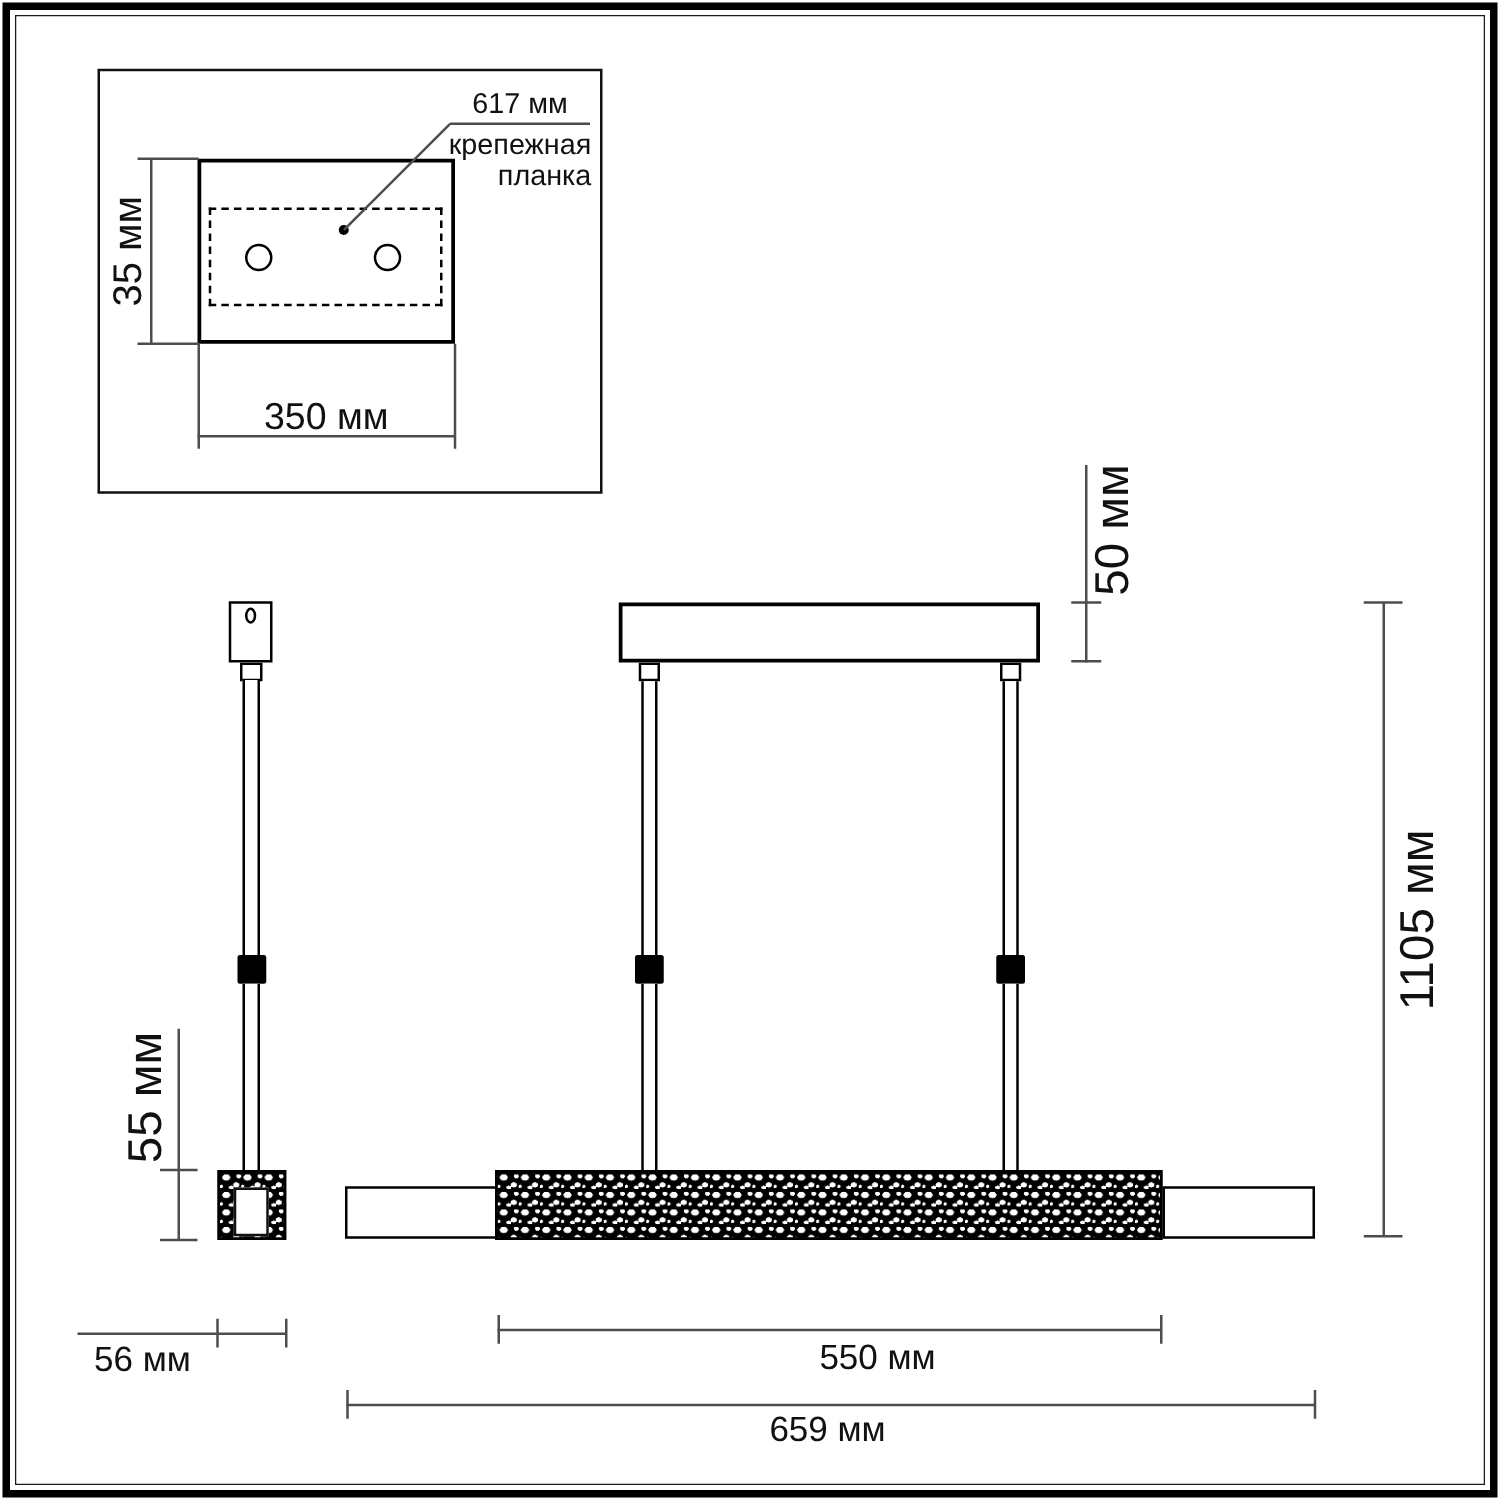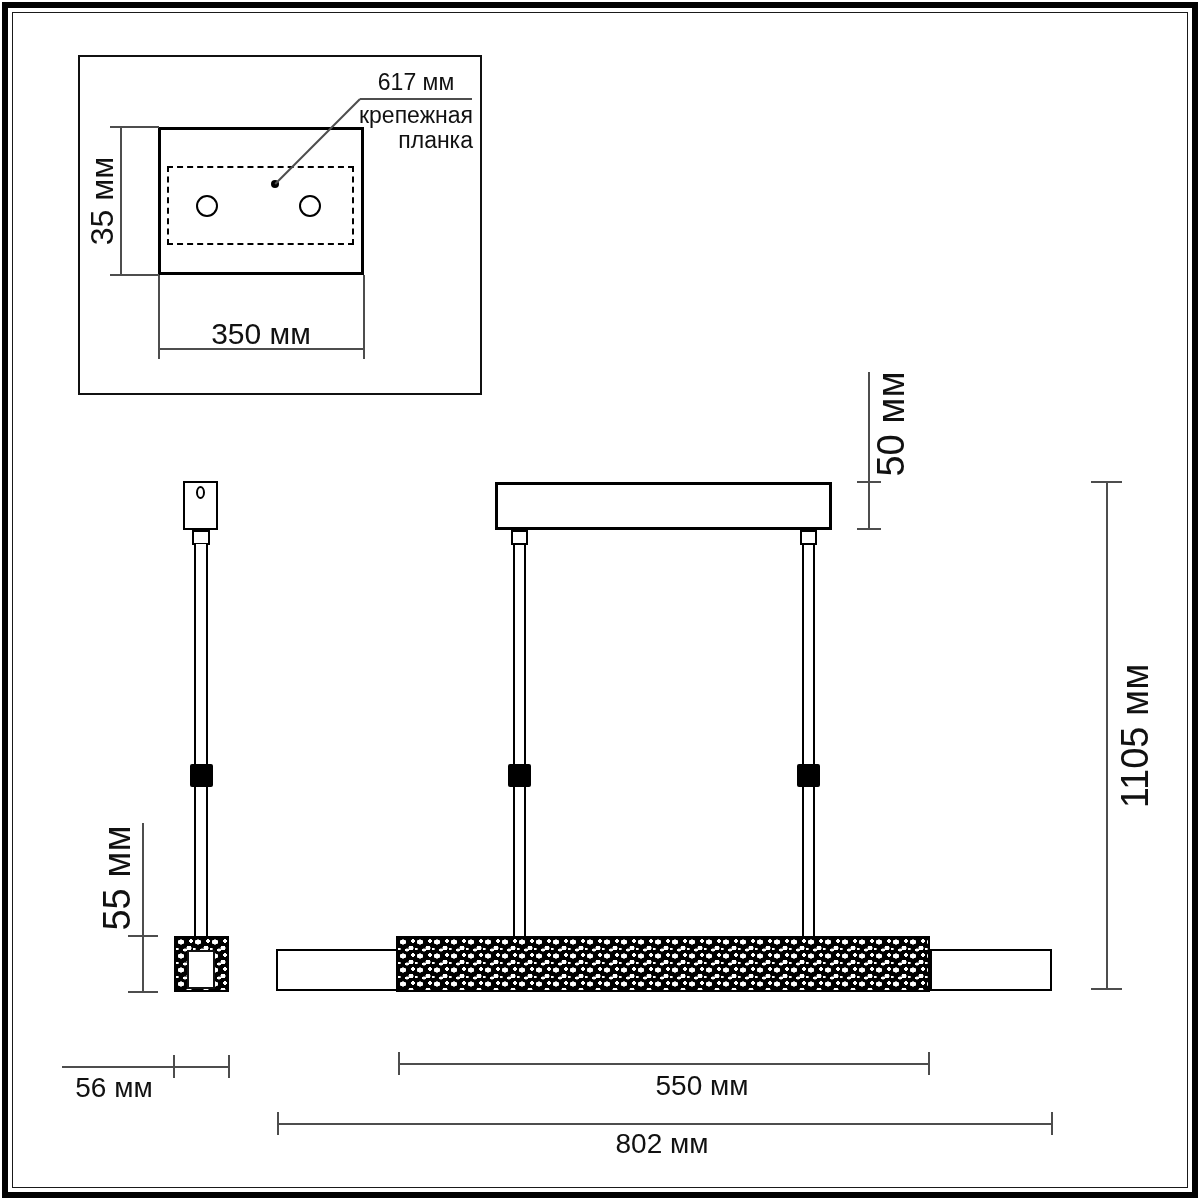--- a/index.html
+++ b/index.html
@@ -134,15 +134,15 @@
   <div class="vlabel fs-main-v" style="left:1135px;top:736px;">1105 мм</div>
 
   <div class="dl" style="left:398px;top:1063px;width:531px;height:1.5px;"></div>
   <div class="dl" style="left:398px;top:1052px;width:1.5px;height:23px;"></div>
   <div class="dl" style="left:928px;top:1052px;width:1.5px;height:23px;"></div>
   <div class="hlabel fs-main-h" style="left:702px;top:1070px;">550 мм</div>
 
   <div class="dl" style="left:277px;top:1123px;width:775px;height:1.5px;"></div>
   <div class="dl" style="left:277px;top:1112px;width:1.5px;height:23px;"></div>
   <div class="dl" style="left:1051px;top:1112px;width:1.5px;height:23px;"></div>
-  <div class="hlabel fs-main-h" style="left:662px;top:1128px;">802 мм</div>
+  <div class="hlabel fs-main-h" style="left:662px;top:1128px;">659 мм</div>
 
 </div>
 
 </body></html>

